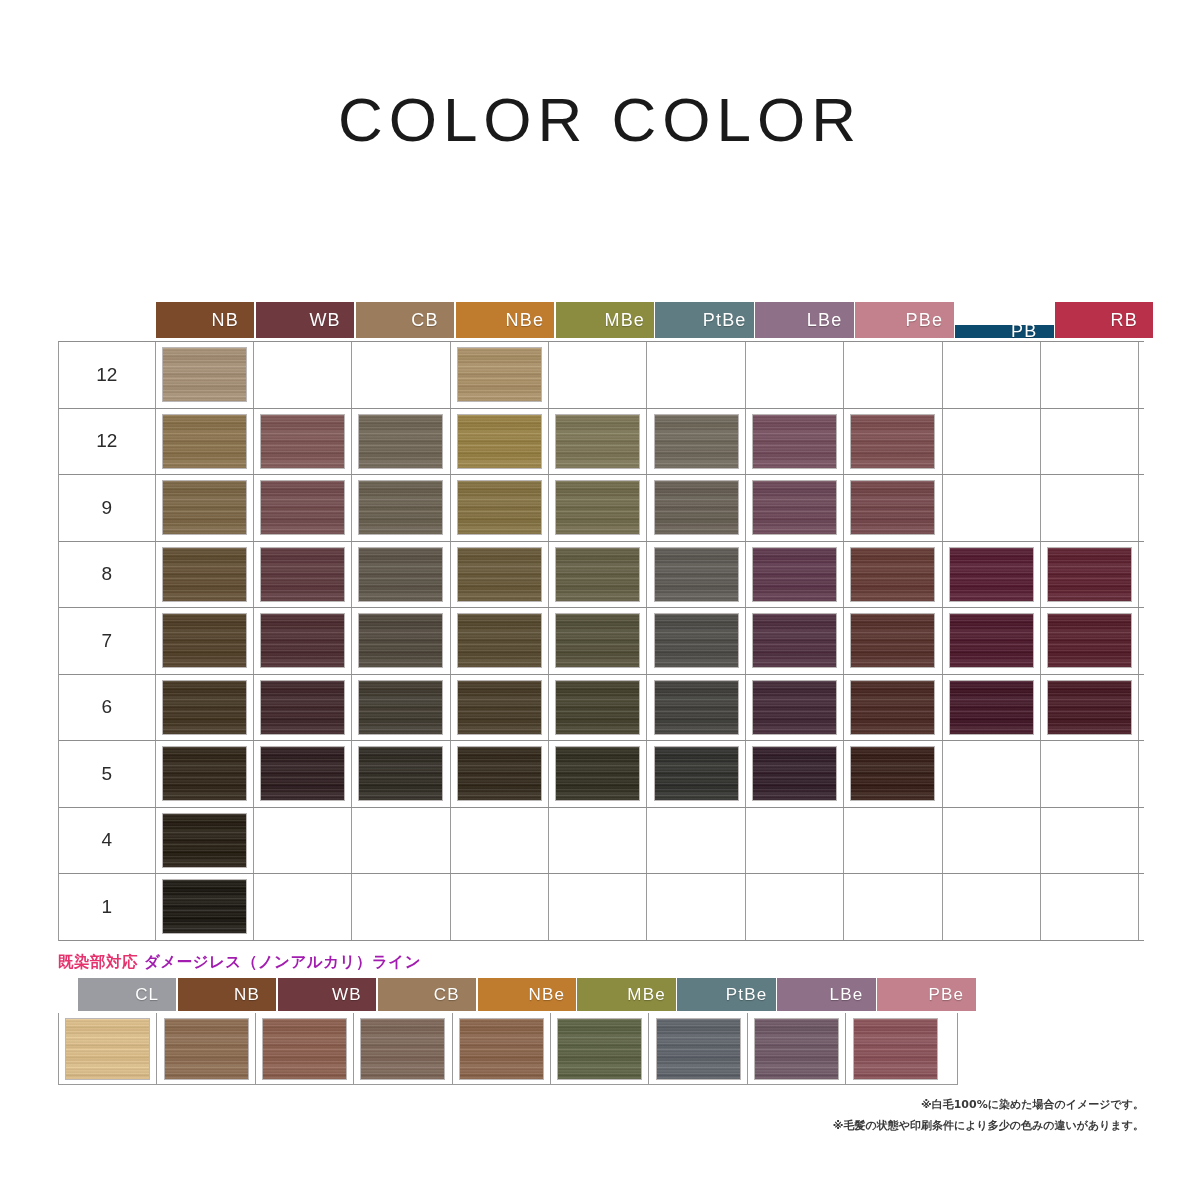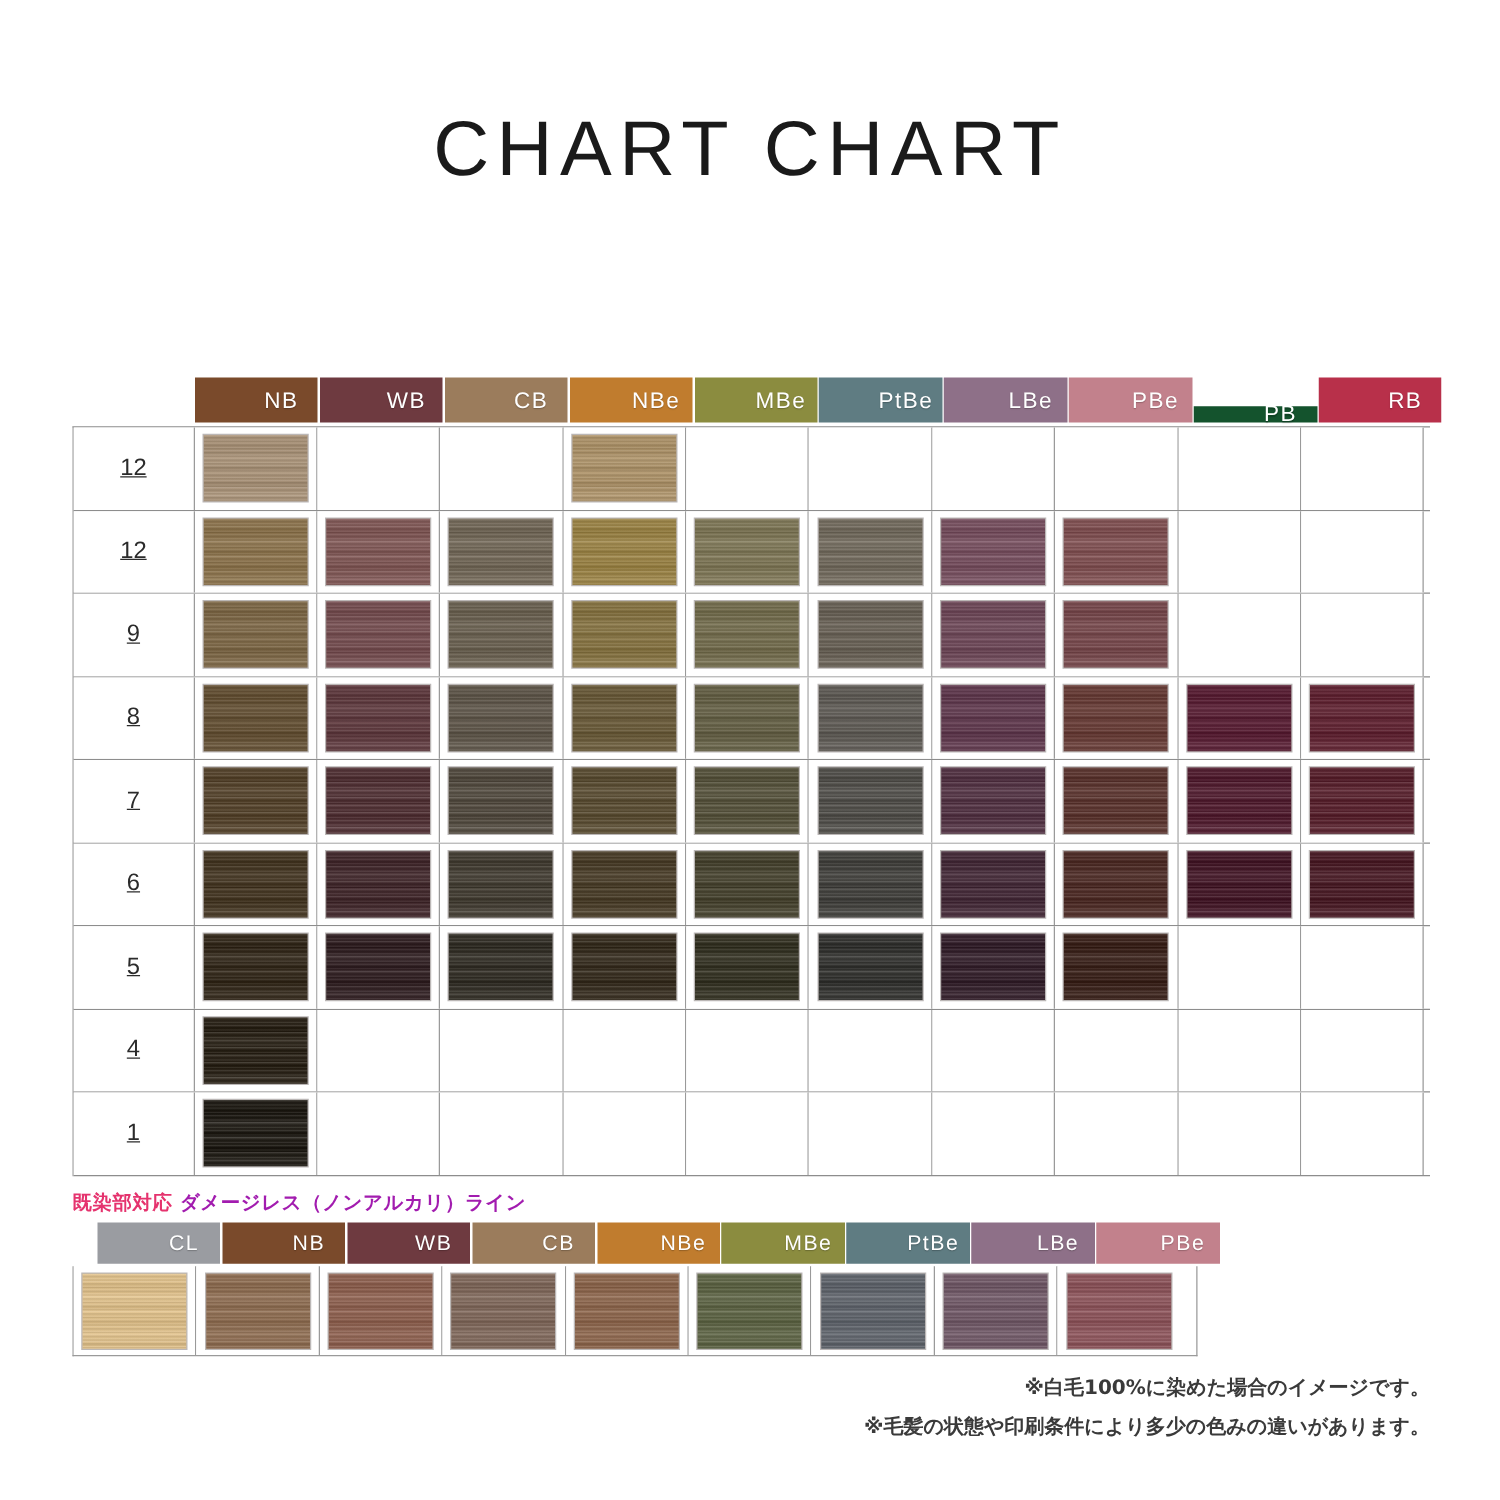--- a/index.html
+++ b/index.html
@@ -67,21 +67,20 @@
     box-sizing:border-box;
   }
   .lvl-cell{
     flex:0 0 96.5px;
     border-right:1.2px solid #9a9a9a;
     display:flex;align-items:center;justify-content:center;
     font-size:19px;
     color:#2b2b2b;
     box-sizing:border-box;
     background:#fff;
-    text-decoration:underline;
   }
   .sw-cell{
     flex:0 0 98.4px;
     border-right:1.2px solid #9a9a9a;
     display:flex;align-items:center;justify-content:center;
     box-sizing:border-box;
     background:#fff;
     padding:0;
   }
   .swatch{
@@ -158,43 +157,43 @@
   }
   .lower-sw-cell:last-child{border-right:none;}
   .lower-sw-cell .swatch{width:83px;height:60px;}
 
   
   .footnotes{
     position:absolute;
     right:56px;
     top:1094px;
     text-align:right;
-    font-size:16px;
+    font-size:11px;
     line-height:1.95;
     color:#3a3a3a;
     font-family:"DejaVu Sans","Liberation Sans",sans-serif;
     font-weight:bold;
   }
 </style>
 </head>
 <body>
 
-<div class="title">CHART CHART</div>
+<div class="title">COLOR COLOR</div>
 
 <div id="main-chart">
   <div class="hdr-row">
       <div class="hdr-cell" style="background: rgb(122, 74, 43);">NB</div>
       <div class="hdr-cell" style="background: rgb(110, 58, 64);">WB</div>
       <div class="hdr-cell" style="background: rgb(155, 124, 92);">CB</div>
       <div class="hdr-cell" style="background: rgb(192, 124, 46);">NBe</div>
       <div class="hdr-cell" style="background: rgb(139, 140, 63);">MBe</div>
       <div class="hdr-cell" style="background: rgb(95, 124, 130);">PtBe</div>
       <div class="hdr-cell" style="background: rgb(142, 112, 136);">LBe</div>
       <div class="hdr-cell" style="background: rgb(194, 129, 140);">PBe</div>
-      <div class="hdr-cell" style="background: #14532d; margin-top: 23px;">PB</div>
+      <div class="hdr-cell" style="background: #0c4a6e; margin-top: 23px;">PB</div>
       <div class="hdr-cell" style="background: rgb(184, 48, 74);">RB</div>
     </div>
   <div class="grid">
       <div class="grow">
         <div class="lvl-cell">12</div>
         <div class="sw-cell">
           <div class="swatch" style="background: rgb(168, 144, 116);"></div>
         </div>
         <div class="sw-cell"></div>
         <div class="sw-cell"></div>

